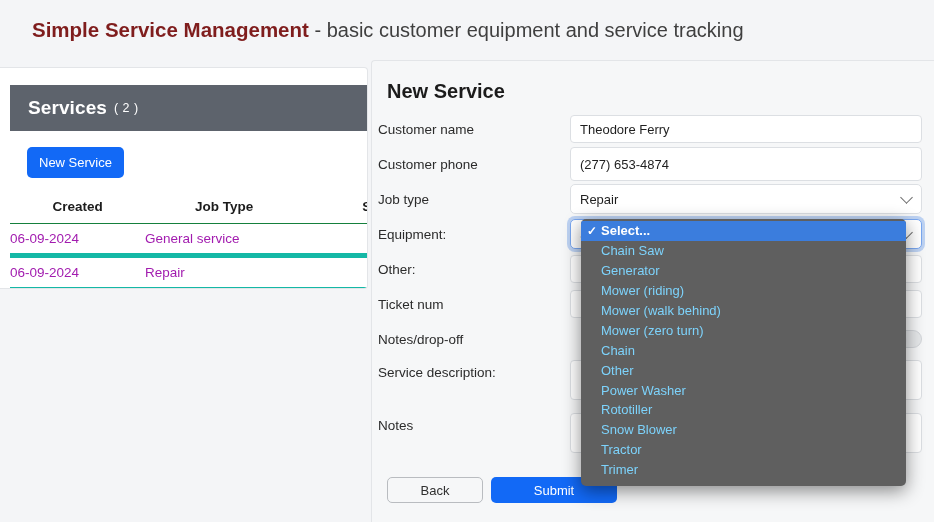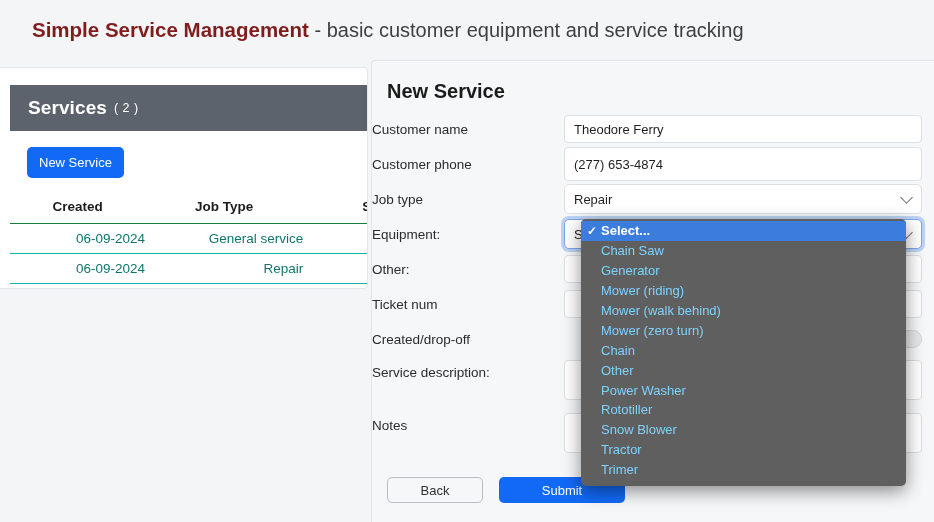--- a/index.html
+++ b/index.html
@@ -102,23 +102,23 @@
     font-weight: bold;
     font-size: 13.5px;
     color: #1c1c1c;
     padding: 5px 0 9px;
     text-align: center;
     border-bottom: 1px solid #15803d;
     background: #fff;
   }
   .svc-table td {
     padding: 7px 0;
-    text-align: right;
-    color: #0f766e;
-    border-bottom: 1px solid #14b8a6;
+    text-align: left;
+    color: #a21caf;
+    border-bottom: 5px solid #14b8a6;
     background: #fff;
     font-size: 13.5px;
   }
   .col-created { width: 128px; }
   .col-jobtype { width: 150px; }
   .col-status  { width: 120px; }
 
   
   .form-card {
     position: absolute;
@@ -137,21 +137,21 @@
     position: absolute;
     left: 15px;
     top: 19px;
     font-size: 20px;
     font-weight: bold;
     color: #1b1b1b;
   }
 
   .frow {
     position: absolute;
-    left: 0;
+    left: 6px;
     right: 12px;
     height: 28px;
     display: flex;
     align-items: center;
   }
   .flabel {
     width: 192px;
     font-size: 13.5px;
     color: #2b2b2b;
     flex: none;
@@ -235,21 +235,21 @@
     background: #ffffff;
     box-shadow: 0 1px 2px rgba(0,0,0,.3);
   }
 
   
   .btn-row {
     position: absolute;
     left: 15px;
     top: 416px;
     display: flex;
-    gap: 16px;
+    gap: 8px;
   }
   .btn-back {
     width: 96px; height: 26px;
     background: #f6f7f8;
     border: 1px solid #b9bcc0;
     border-radius: 5px;
     font-size: 13px;
     font-family: "Liberation Sans", sans-serif;
     color: #303030;
     cursor: pointer;
@@ -386,21 +386,21 @@
   </div>
 
   <div class="frow" style="top:229px;">
     <span class="flabel">Ticket num</span>
     <span class="fctl">
       <input class="tinput" type="text" value="" style="">
     </span>
   </div>
 
   <div class="frow" style="top:264px;">
-    <span class="flabel">Created/drop-off</span>
+    <span class="flabel">Notes/drop-off</span>
     <span class="fctl">
       <div class="toggle-wrap">
         <div class="toggle">
           <span class="knob"></span>
         </div>
       </div>
     </span>
   </div>
 
   <div class="frow" style="top:299px; height:46px; align-items:flex-start;">

